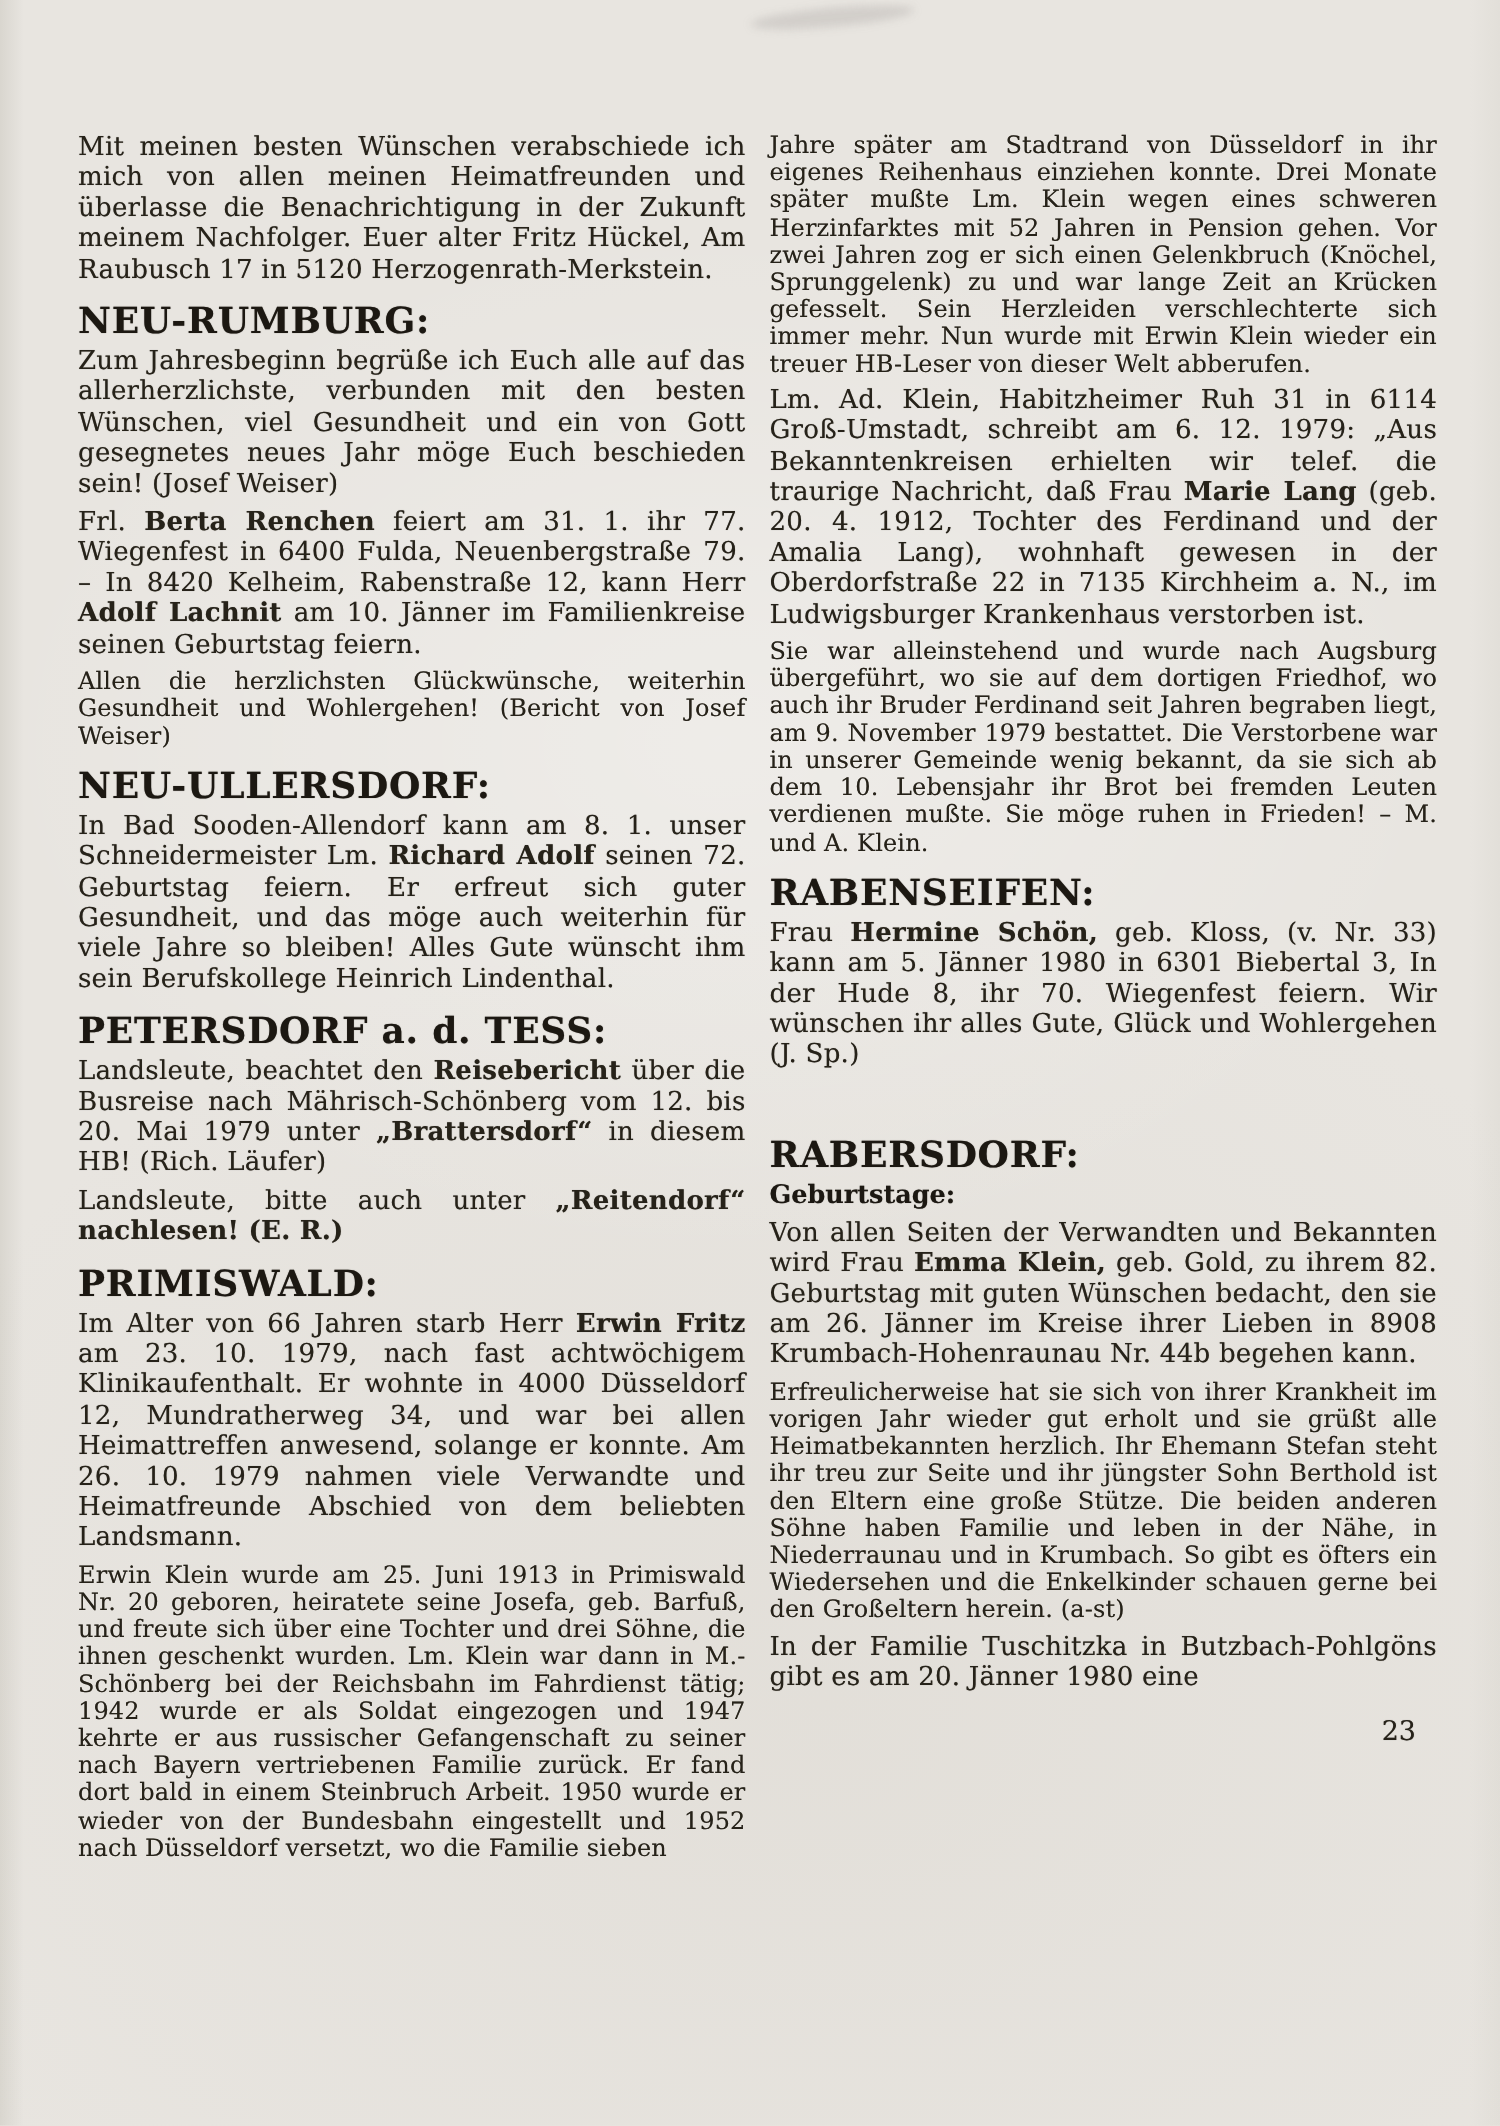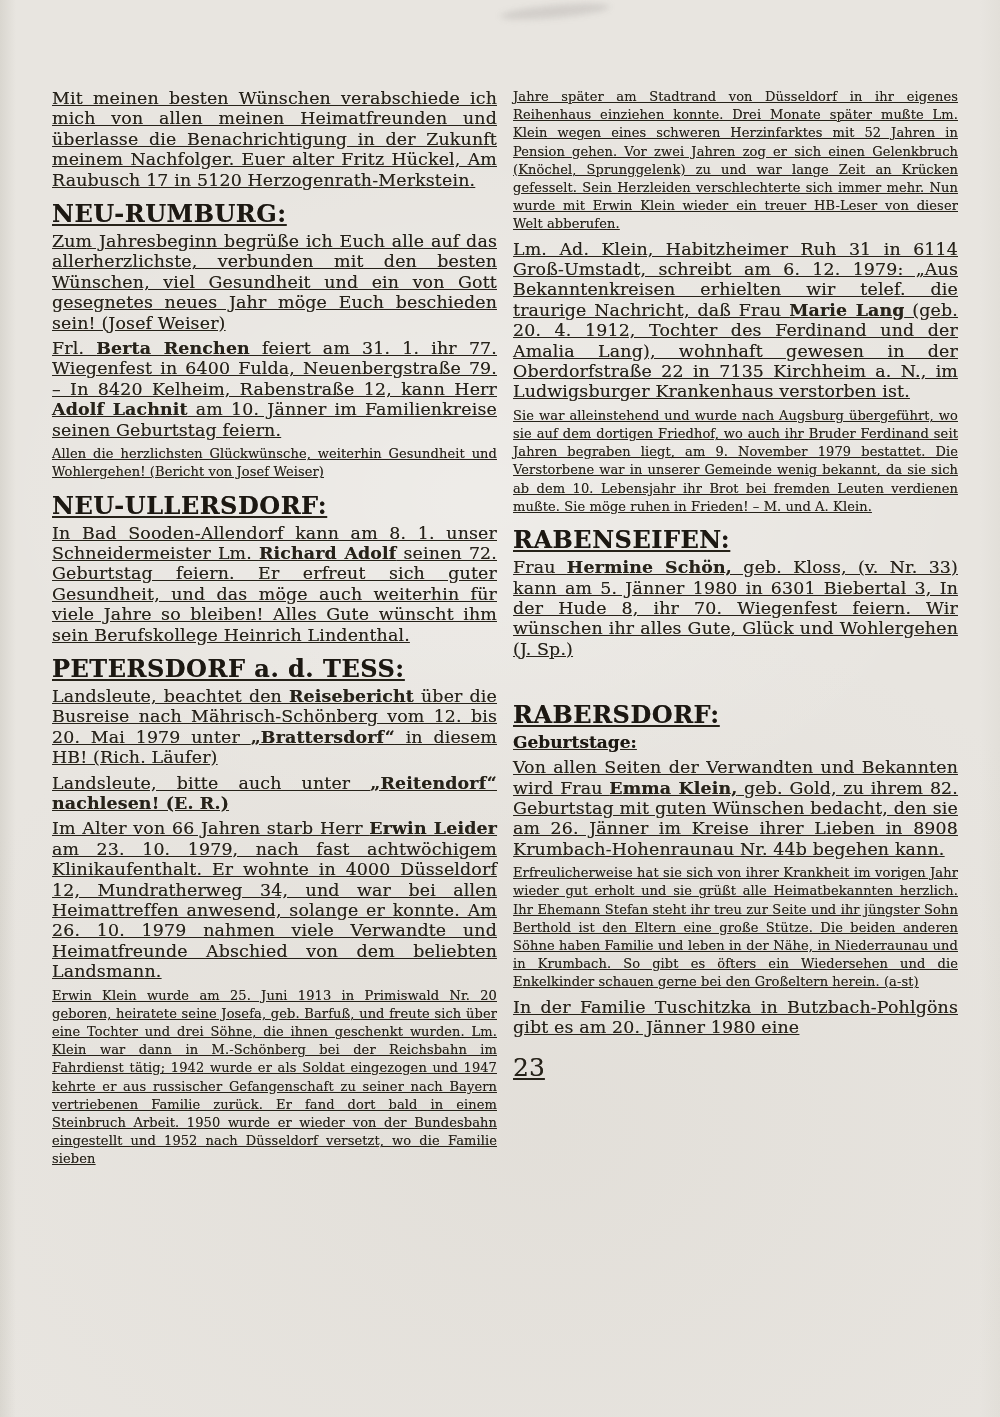--- a/index.html
+++ b/index.html
@@ -16,48 +16,48 @@
     overflow: hidden;
   }
   .smudge {
     position: absolute; left: 500px; top: 5px; width: 110px; height: 13px;
     background: rgba(110,108,104,0.18); border-radius: 50%;
     filter: blur(3px); transform: rotate(-5deg);
   }
   .page {
     position: absolute; left: 0; top: 0; width: 1000px; height: 1417px;
     padding: 88px 34px 0 52px;
-    display: flex; gap: 16px; text-decoration: underline;
+    display: flex; gap: 16px;
   }
   .col { width: 445px; }
   .col.right { width: 445px; }
   p.p-body {
     font-size: 17.4px; line-height: 20.4px; text-align: justify;
     margin-bottom: 5px; letter-spacing: 0.15px;
     text-shadow: 0 0 0.5px rgba(45,40,32,0.55);
   }
   p.p-small {
-    font-size: 13px; line-height: 18.2px; text-align: justify;
+    font-size: 16px; line-height: 18.2px; text-align: justify;
     margin-bottom: 5px; letter-spacing: 0.1px;
     text-shadow: 0 0 0.4px rgba(45,40,32,0.5);
   }
   h2.h-section {
     font-size: 24px; line-height: 23px; font-weight: bold;
     letter-spacing: 0.5px; margin: 12px 0 6px; color: #1c1812;
     text-shadow: 0 0 0.6px rgba(30,25,18,0.6);
   }
   h2.mt-lg { margin-top: 44px; }
   h3.h-sub {
     font-size: 17px; line-height: 21px; font-weight: bold;
     margin: 0 0 4px; color: #1c1812;
     text-shadow: 0 0 0.5px rgba(30,25,18,0.55);
   }
   b { font-weight: bold; }
   .pageno {
-    font-size: 25px; margin-top: 16px; padding-right: 14px;
+    text-align: right; font-size: 18px; margin-top: 16px; padding-right: 14px;
     text-shadow: 0 0 0.5px rgba(45,40,32,0.55);
   }
 </style>
 </head>
 <body>
 
 <div class="smudge"></div>
 
 <div class="page">
 
@@ -65,21 +65,22 @@
     <p class="p-body"><span>Mit meinen besten Wünschen verabschiede ich mich von allen meinen Heimatfreunden und überlasse die Benachrichtigung in der Zukunft meinem Nachfolger. Euer alter Fritz Hückel, Am Raubusch 17 in 5120 Herzogenrath-Merkstein.</span></p>
     <h2 class="h-section">NEU-RUMBURG:</h2>
     <p class="p-body"><span>Zum Jahresbeginn begrüße ich Euch alle auf das allerherzlichste, verbunden mit den besten Wünschen, viel Gesundheit und ein von Gott gesegnetes neues Jahr möge Euch beschieden sein! (Josef Weiser)</span></p>
     <p class="p-body"><span>Frl. </span><b>Berta Renchen</b><span> feiert am 31. 1. ihr 77. Wiegenfest in 6400 Fulda, Neuenbergstraße 79. – In 8420 Kelheim, Rabenstraße 12, kann Herr </span><b>Adolf Lachnit</b><span> am 10. Jänner im Familienkreise seinen Geburtstag feiern.</span></p>
     <p class="p-small"><span>Allen die herzlichsten Glückwünsche, weiterhin Gesundheit und Wohlergehen! (Bericht von Josef Weiser)</span></p>
     <h2 class="h-section">NEU-ULLERSDORF:</h2>
     <p class="p-body"><span>In Bad Sooden-Allendorf kann am 8. 1. unser Schneidermeister Lm. </span><b>Richard Adolf</b><span> seinen 72. Geburtstag feiern. Er erfreut sich guter Gesundheit, und das möge auch weiterhin für viele Jahre so bleiben! Alles Gute wünscht ihm sein Berufskollege Heinrich Lindenthal.</span></p>
     <h2 class="h-section">PETERSDORF a. d. TESS:</h2>
     <p class="p-body"><span>Landsleute, beachtet den </span><b>Reisebericht</b><span> über die Busreise nach Mährisch-Schönberg vom 12. bis 20. Mai 1979 unter </span><b>„Brattersdorf“</b><span> in diesem HB! (Rich. Läufer)</span></p>
     <p class="p-body"><span>Landsleute, bitte auch unter </span><b>„Reitendorf“ nachlesen! (E. R.)</b></p>
-    <p class="p-body"><span>Im Alter von 66 Jahren starb Herr </span><b>Erwin Leider</b><span> am 23. 10. 1979, nach fast achtwöchigem Klinikaufenthalt. Er wohnte in 4000 Düsseldorf 12, Mundratherweg 34, und war bei allen Heimattreffen anwesend, solange er konnte. Am 26. 10. 1979 nahmen viele Verwandte und Heimatfreunde Abschied von dem beliebten Landsmann.</span></p>
+    <h2 class="h-section">PRIMISWALD:</h2>
+    <p class="p-body"><span>Im Alter von 66 Jahren starb Herr </span><b>Erwin Fritz</b><span> am 23. 10. 1979, nach fast achtwöchigem Klinikaufenthalt. Er wohnte in 4000 Düsseldorf 12, Mundratherweg 34, und war bei allen Heimattreffen anwesend, solange er konnte. Am 26. 10. 1979 nahmen viele Verwandte und Heimatfreunde Abschied von dem beliebten Landsmann.</span></p>
     <p class="p-small"><span>Erwin Klein wurde am 25. Juni 1913 in Primiswald Nr. 20 geboren, heiratete seine Josefa, geb. Barfuß, und freute sich über eine Tochter und drei Söhne, die ihnen geschenkt wurden. Lm. Klein war dann in M.-Schönberg bei der Reichsbahn im Fahrdienst tätig; 1942 wurde er als Soldat eingezogen und 1947 kehrte er aus russischer Gefangenschaft zu seiner nach Bayern vertriebenen Familie zurück. Er fand dort bald in einem Steinbruch Arbeit. 1950 wurde er wieder von der Bundesbahn eingestellt und 1952 nach Düsseldorf versetzt, wo die Familie sieben</span></p>
   </div>
 
   <div class="col right">
     <p class="p-small"><span>Jahre später am Stadtrand von Düsseldorf in ihr eigenes Reihenhaus einziehen konnte. Drei Monate später mußte Lm. Klein wegen eines schweren Herzinfarktes mit 52 Jahren in Pension gehen. Vor zwei Jahren zog er sich einen Gelenkbruch (Knöchel, Sprunggelenk) zu und war lange Zeit an Krücken gefesselt. Sein Herzleiden verschlechterte sich immer mehr. Nun wurde mit Erwin Klein wieder ein treuer HB-Leser von dieser Welt abberufen.</span></p>
     <p class="p-body"><span>Lm. Ad. Klein, Habitzheimer Ruh 31 in 6114 Groß-Umstadt, schreibt am 6. 12. 1979: „Aus Bekanntenkreisen erhielten wir telef. die traurige Nachricht, daß Frau </span><b>Marie Lang</b><span> (geb. 20. 4. 1912, Tochter des Ferdinand und der Amalia Lang), wohnhaft gewesen in der Oberdorfstraße 22 in 7135 Kirchheim a. N., im Ludwigsburger Krankenhaus verstorben ist.</span></p>
     <p class="p-small"><span>Sie war alleinstehend und wurde nach Augsburg übergeführt, wo sie auf dem dortigen Friedhof, wo auch ihr Bruder Ferdinand seit Jahren begraben liegt, am 9. November 1979 bestattet. Die Verstorbene war in unserer Gemeinde wenig bekannt, da sie sich ab dem 10. Lebensjahr ihr Brot bei fremden Leuten verdienen mußte. Sie möge ruhen in Frieden! – M. und A. Klein.</span></p>
     <h2 class="h-section">RABENSEIFEN:</h2>
     <p class="p-body"><span>Frau </span><b>Hermine Schön,</b><span> geb. Kloss, (v. Nr. 33) kann am 5. Jänner 1980 in 6301 Biebertal 3, In der Hude 8, ihr 70. Wiegenfest feiern. Wir wünschen ihr alles Gute, Glück und Wohlergehen (J. Sp.)</span></p>
     <h2 class="h-section mt-lg">RABERSDORF:</h2>

